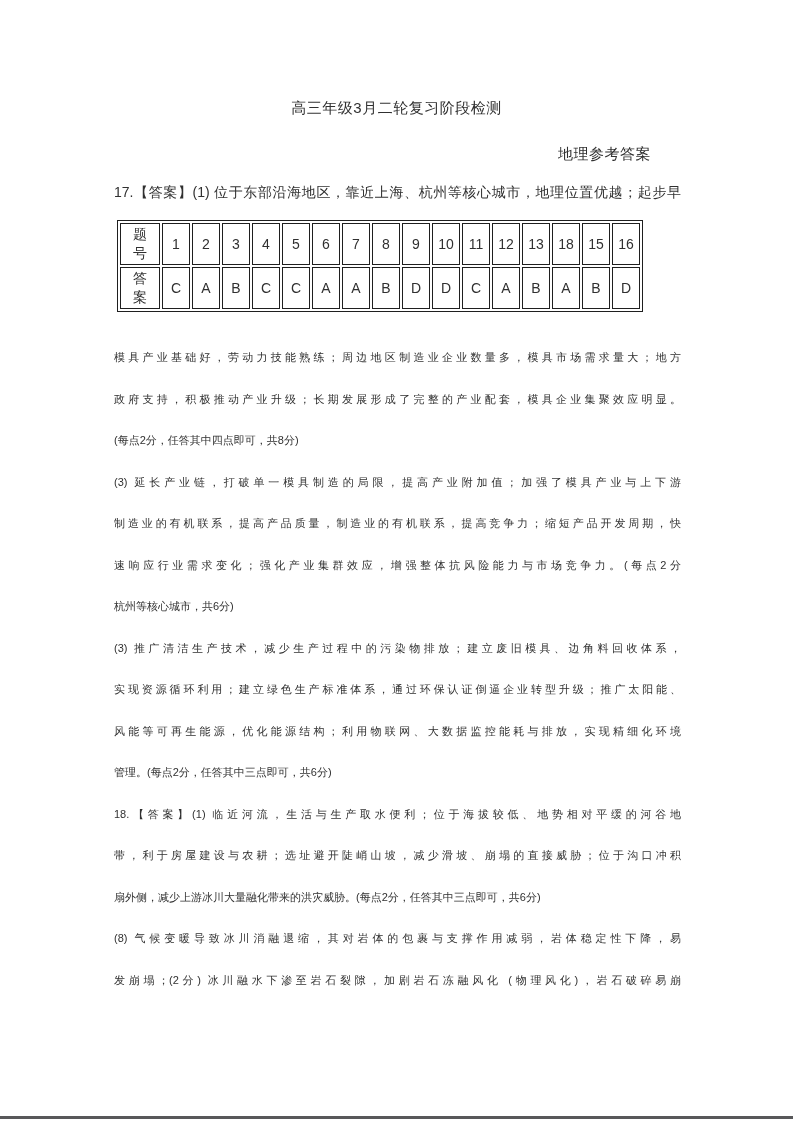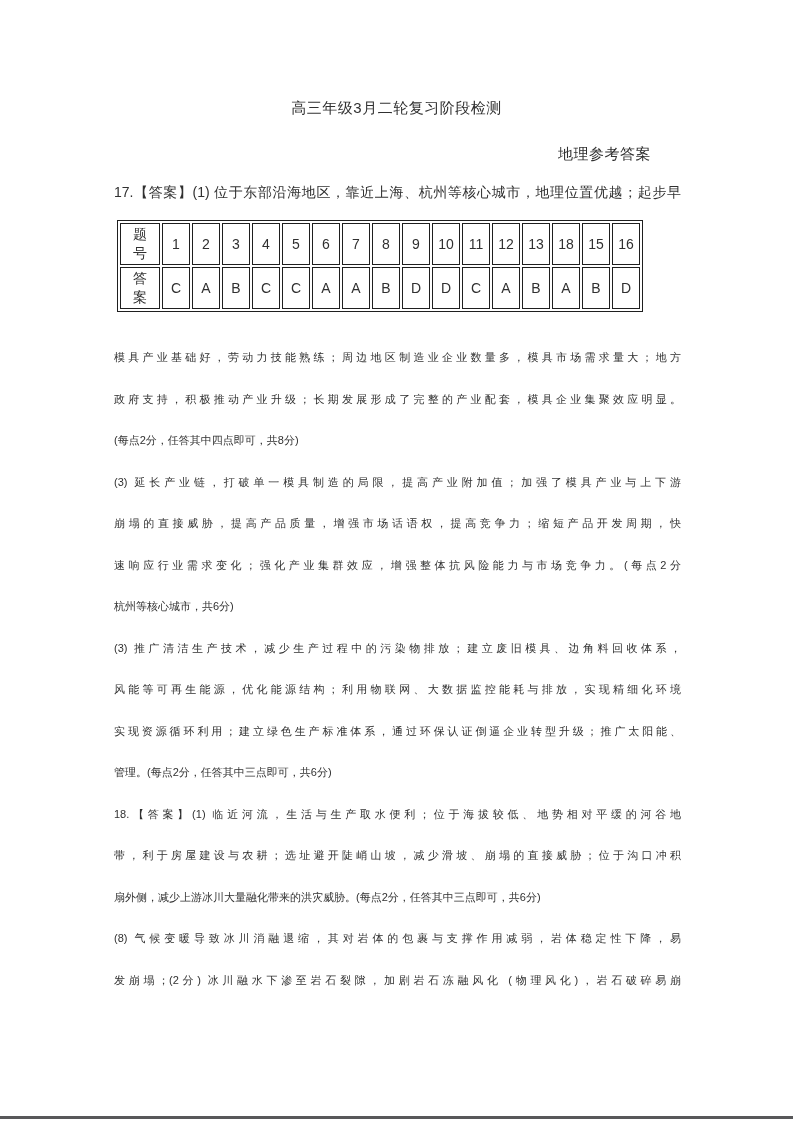--- a/index.html
+++ b/index.html
@@ -163,26 +163,26 @@
           <td>D</td>
         </tr>
     </tbody>
   </table>
 
   <div class="body-lines" id="body-lines">
       <div class="line j">模具产业基础好，劳动力技能熟练；周边地区制造业企业数量多，模具市场需求量大；地方</div>
       <div class="line j">政府支持，积极推动产业升级；长期发展形成了完整的产业配套，模具企业集聚效应明显。</div>
       <div class="line l">(每点2分，任答其中四点即可，共8分)</div>
       <div class="line j">(3) 延长产业链，打破单一模具制造的局限，提高产业附加值；加强了模具产业与上下游</div>
-      <div class="line j">崩塌的直接威胁，提高产品质量，增强市场话语权，提高竞争力；缩短产品开发周期，快</div>
+      <div class="line j">制造业的有机联系，提高产品质量，制造业的有机联系，提高竞争力；缩短产品开发周期，快</div>
       <div class="line j">速响应行业需求变化；强化产业集群效应，增强整体抗风险能力与市场竞争力。(每点2分</div>
       <div class="line l">杭州等核心城市，共6分)</div>
       <div class="line j">(3) 推广清洁生产技术，减少生产过程中的污染物排放；建立废旧模具、边角料回收体系，</div>
+      <div class="line j">实现资源循环利用；建立绿色生产标准体系，通过环保认证倒逼企业转型升级；推广太阳能、</div>
       <div class="line j">风能等可再生能源，优化能源结构；利用物联网、大数据监控能耗与排放，实现精细化环境</div>
-      <div class="line j">实现资源循环利用；建立绿色生产标准体系，通过环保认证倒逼企业转型升级；推广太阳能、</div>
       <div class="line l">管理。(每点2分，任答其中三点即可，共6分)</div>
       <div class="line j">18.【答案】(1) 临近河流，生活与生产取水便利；位于海拔较低、地势相对平缓的河谷地</div>
       <div class="line j">带，利于房屋建设与农耕；选址避开陡峭山坡，减少滑坡、崩塌的直接威胁；位于沟口冲积</div>
       <div class="line l">扇外侧，减少上游冰川大量融化带来的洪灾威胁。(每点2分，任答其中三点即可，共6分)</div>
       <div class="line j">(8) 气候变暖导致冰川消融退缩，其对岩体的包裹与支撑作用减弱，岩体稳定性下降，易</div>
       <div class="line j">发崩塌；(2分) 冰川融水下渗至岩石裂隙，加剧岩石冻融风化 (物理风化)，岩石破碎易崩</div>
     </div>
 
   <div class="bottom-divider" style="background: rgb(88, 88, 90);"></div>
 

